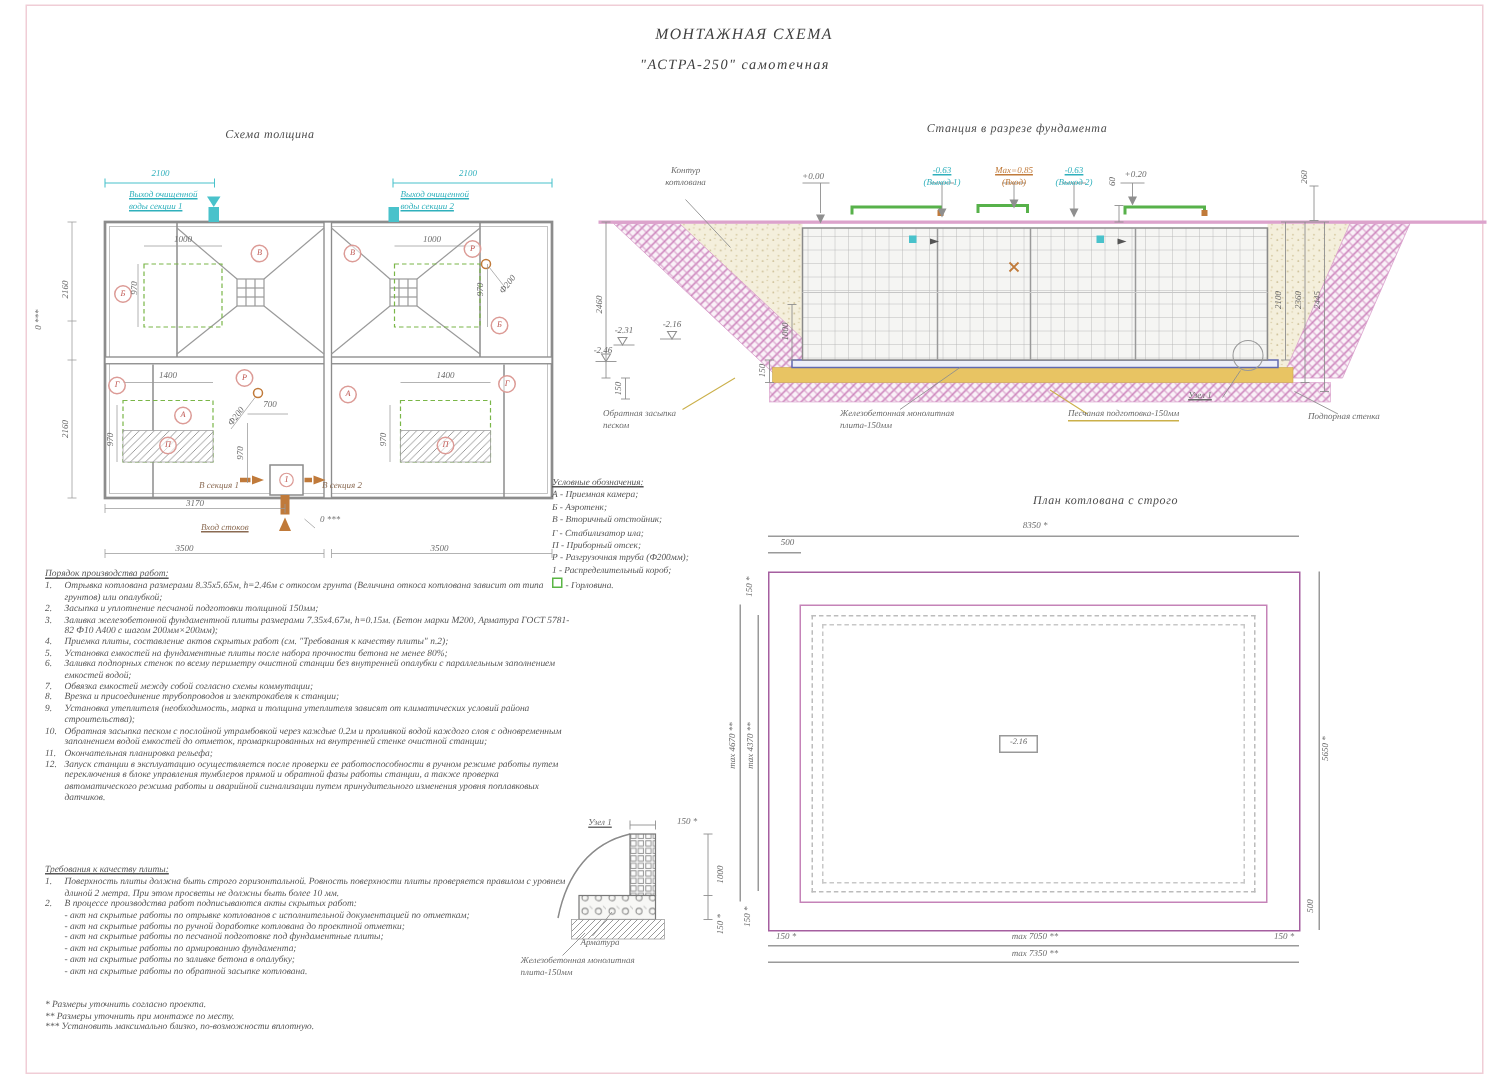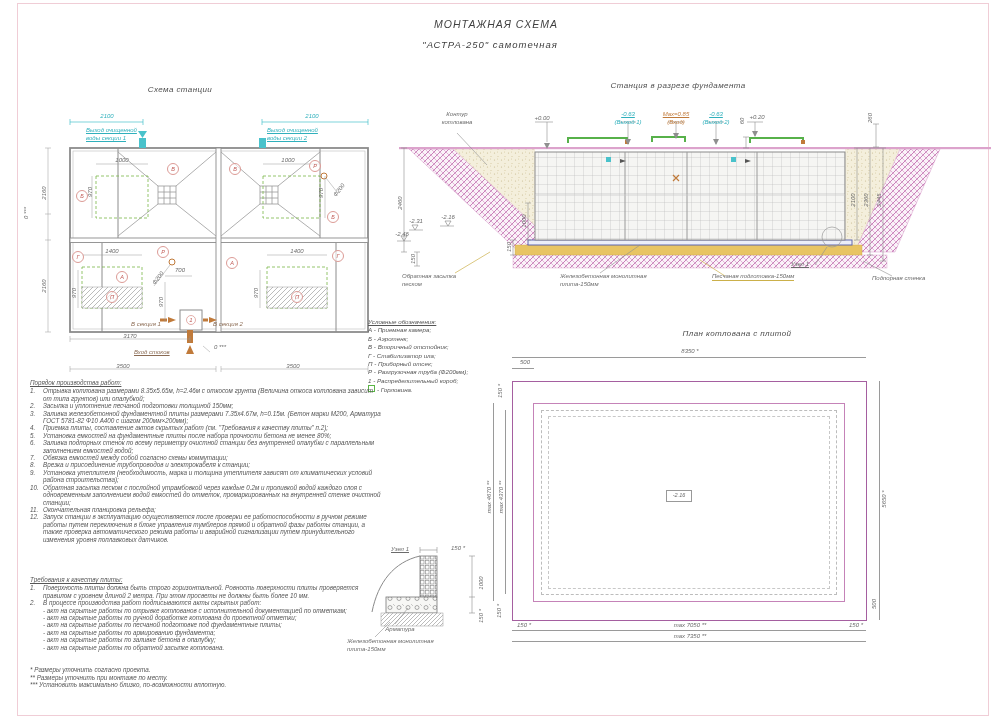--- a/index.html
+++ b/index.html
@@ -1,17 +1,17 @@
 <!DOCTYPE html>
 <html><head>
 <meta charset="utf-8">
 <style>
   html,body{margin:0;padding:0;background:#fff;}
   #sheet{position:relative;width:999px;height:720px;background:#ffffff;overflow:hidden;
-         font-family:Liberation Sans, sans-serif;}
+         font-family:Liberation Serif, serif;}
   .frame{position:absolute;left:17px;top:3px;width:970px;height:711px;border:1px solid #f0cdd6;pointer-events:none;}
   .layer{position:absolute;}
   .lbl{position:absolute;font-style:italic;font-size:6px;color:#6b6b6b;white-space:nowrap;line-height:1;}
   .c{transform:translate(-50%,-50%);}
   .r{transform:translate(-50%,-50%) rotate(-90deg);}
   .rphi{transform:translate(-50%,-50%) rotate(-52deg);}
   .lft{transform:translate(0,-50%);}
   .cy{color:#2fb0bc;}
   .or{color:#c07a3a;}
   .bn{color:#8a6a52;}
@@ -40,21 +40,21 @@
 </style>
 </head>
 <body>
 
 <div id="sheet">
   <div class="frame"></div>
 
   <div class="lbl main-t c" style="left:496px;top:24px">МОНТАЖНАЯ СХЕМА</div>
   <div class="lbl main-t c" style="left:490px;top:45px;font-size:9.5px">"АСТРА-250" самотечная</div>
 
-  <div class="lbl sect-title c" style="left:180px;top:90px">Схема станции</div>
+  <div class="lbl sect-title c" style="left:180px;top:90px">Схема толщина</div>
 
   <svg class="layer" style="left:40px;top:110px" width="340" height="270">
     <defs>
       <pattern id="hatchG" width="5" height="5" patternUnits="userSpaceOnUse">
         <rect width="5" height="5" fill="#ffffff"></rect>
         <path d="M0,5 L5,0" stroke="#8f8f8f" stroke-width="0.6"></path>
       </pattern>
     </defs>
 
     <rect x="30" y="38" width="298" height="184" fill="#ffffff" stroke="#8c8c8c" stroke-width="1.8"></rect>
@@ -318,21 +318,21 @@
     <div>А - Приемная камера;</div>
     <div>Б - Аэротенк;</div>
     <div>В - Вторичный отстойник;</div>
     <div>Г - Стабилизатор ила;</div>
     <div>П - Приборный отсек;</div>
     <div>Р - Разгрузочная труба (Ф200мм);</div>
     <div>1 - Распределительный короб;</div>
     <div><span class="gsq"></span><span>- Горловина.</span></div>
   </div>
 
-  <div class="lbl sect-title c" style="left:737px;top:334px">План котлована с плитой</div>
+  <div class="lbl sect-title c" style="left:737px;top:334px">План котлована с строго</div>
 
   <div class="hline" style="left:512px;top:357px;width:354px;height:1px"></div>
   <div class="lbl c" style="left:690px;top:351px">8350 *</div>
   <div class="hline" style="left:512px;top:368px;width:22px;height:1px"></div>
   <div class="lbl c" style="left:525px;top:362px">500</div>
   <div class="prect" style="left:512px;top:381px;width:353px;height:238px;border:1px solid #a55fa0"></div>
   <div class="prect" style="left:533px;top:403px;width:310px;height:197px;border:1.1px solid #c583b8"></div>
   <div class="prect" style="left:541px;top:410px;width:294px;height:183px;border:0.8px dashed #bcbcbc"></div>
   <div class="prect" style="left:548px;top:416px;width:280px;height:171px;border:0.8px dashed #c8c8c8"></div>
   <div class="elevbox" style="left:666px;top:490px;width:24px;height:10px">-2.16</div>

